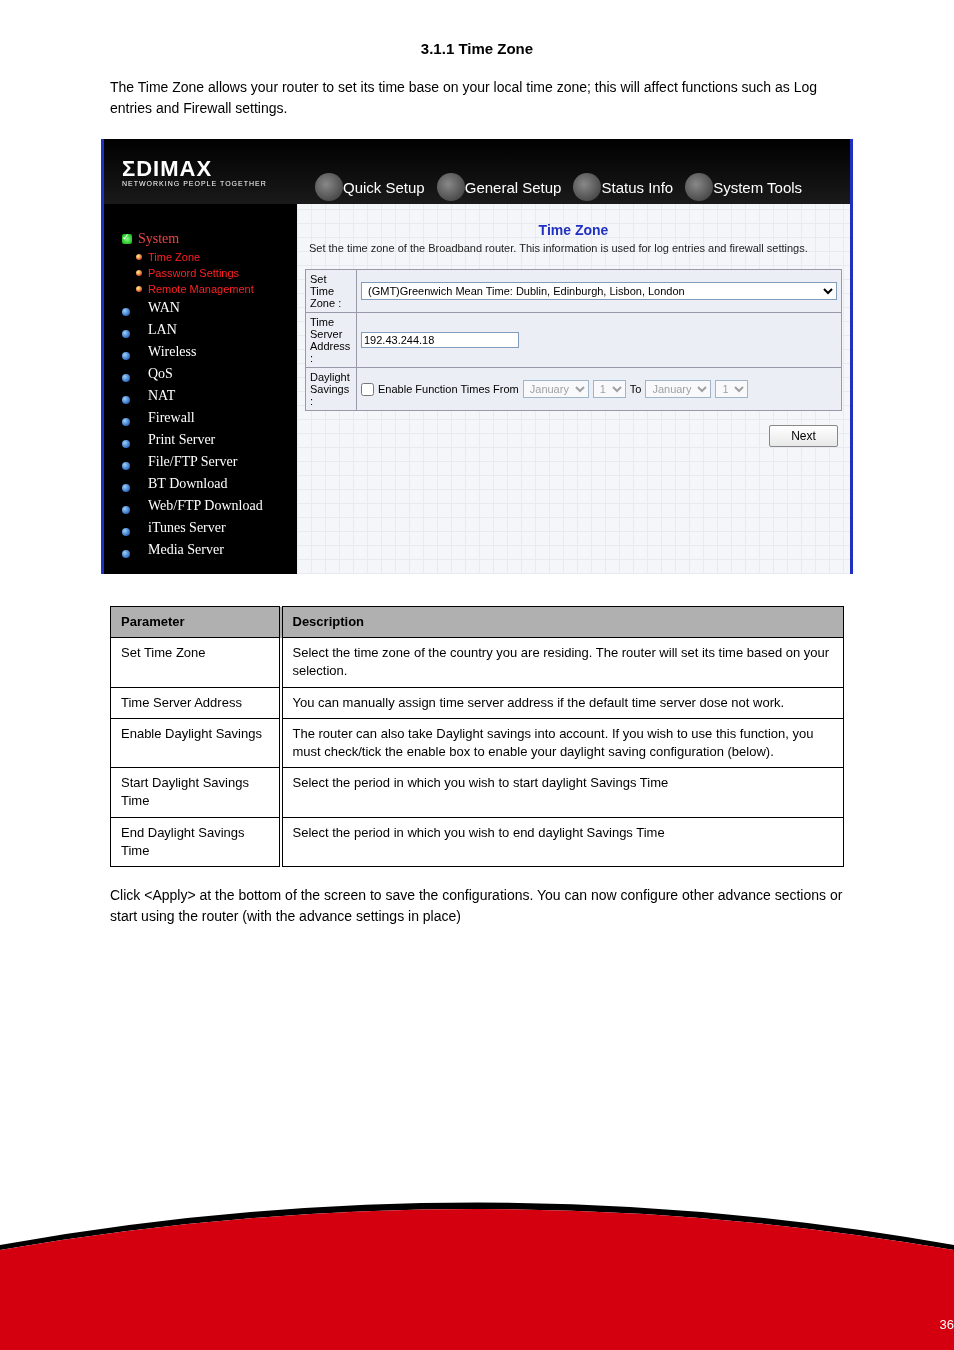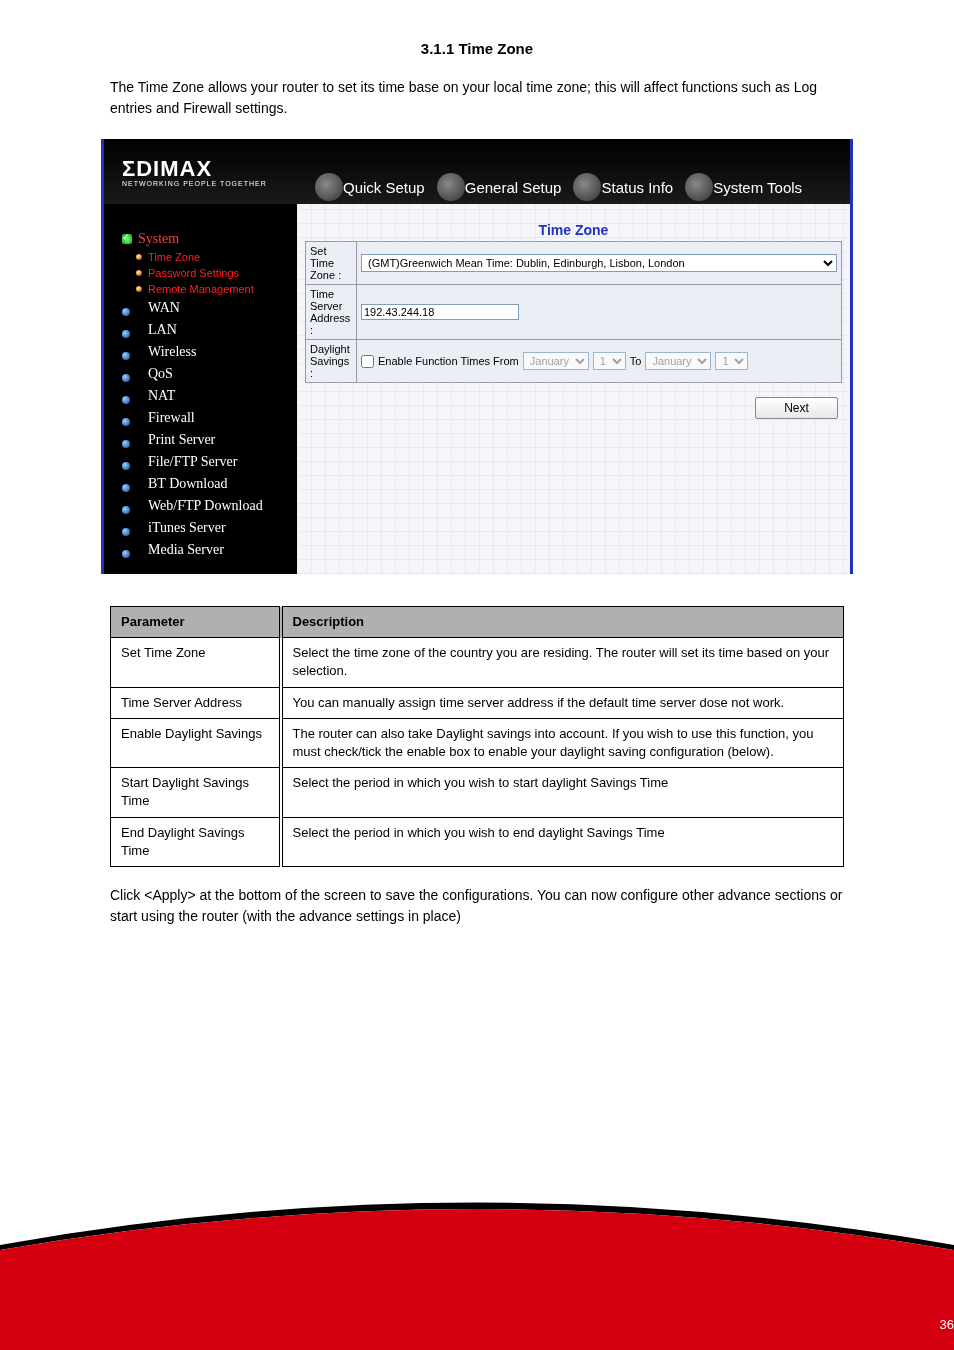--- a/index.html
+++ b/index.html
@@ -179,21 +179,21 @@
     padding: 1px 2px;
     background: #fff;
   }
   .tz-select { width: 476px; }
   .ts-input { width: 158px; }
   .ds-row { display: flex; flex-direction: row; gap: 3px; }
   .ds-line { display: flex; align-items: center; gap: 4px; flex-wrap: wrap; }
   .next-btn {
     float: right;
     margin: 14px 4px 0 0;
-    width: 83px;
+    width: 69px;
     height: 22px;
     font-size: 12px;
     background: linear-gradient(#fff, #e8e8e8);
     border: 1px solid #888;
     border-radius: 2px;
   }
 
   
   .param-table {
     width: 734px;
@@ -339,20 +339,21 @@
           <span>iTunes Server</span>
         </div>
       <div class="sidebar-item">
           <span class="bullet-blue"></span>
           <span>Media Server</span>
         </div>
     </div>
 
     <div class="content-panel">
       <div class="panel-title">Time Zone</div>
+      <div class="panel-desc">Set the time zone of the Broadband router. This information is used for log entries and firewall settings.</div>
       <table class="form-table">
         <tbody>
             <tr>
           <td class="label">Set Time Zone :</td>
           <td>
             <select class="tz-select">
               <option>(GMT)Greenwich Mean Time: Dublin, Edinburgh, Lisbon, London</option>
             </select>
           </td>
         </tr>

